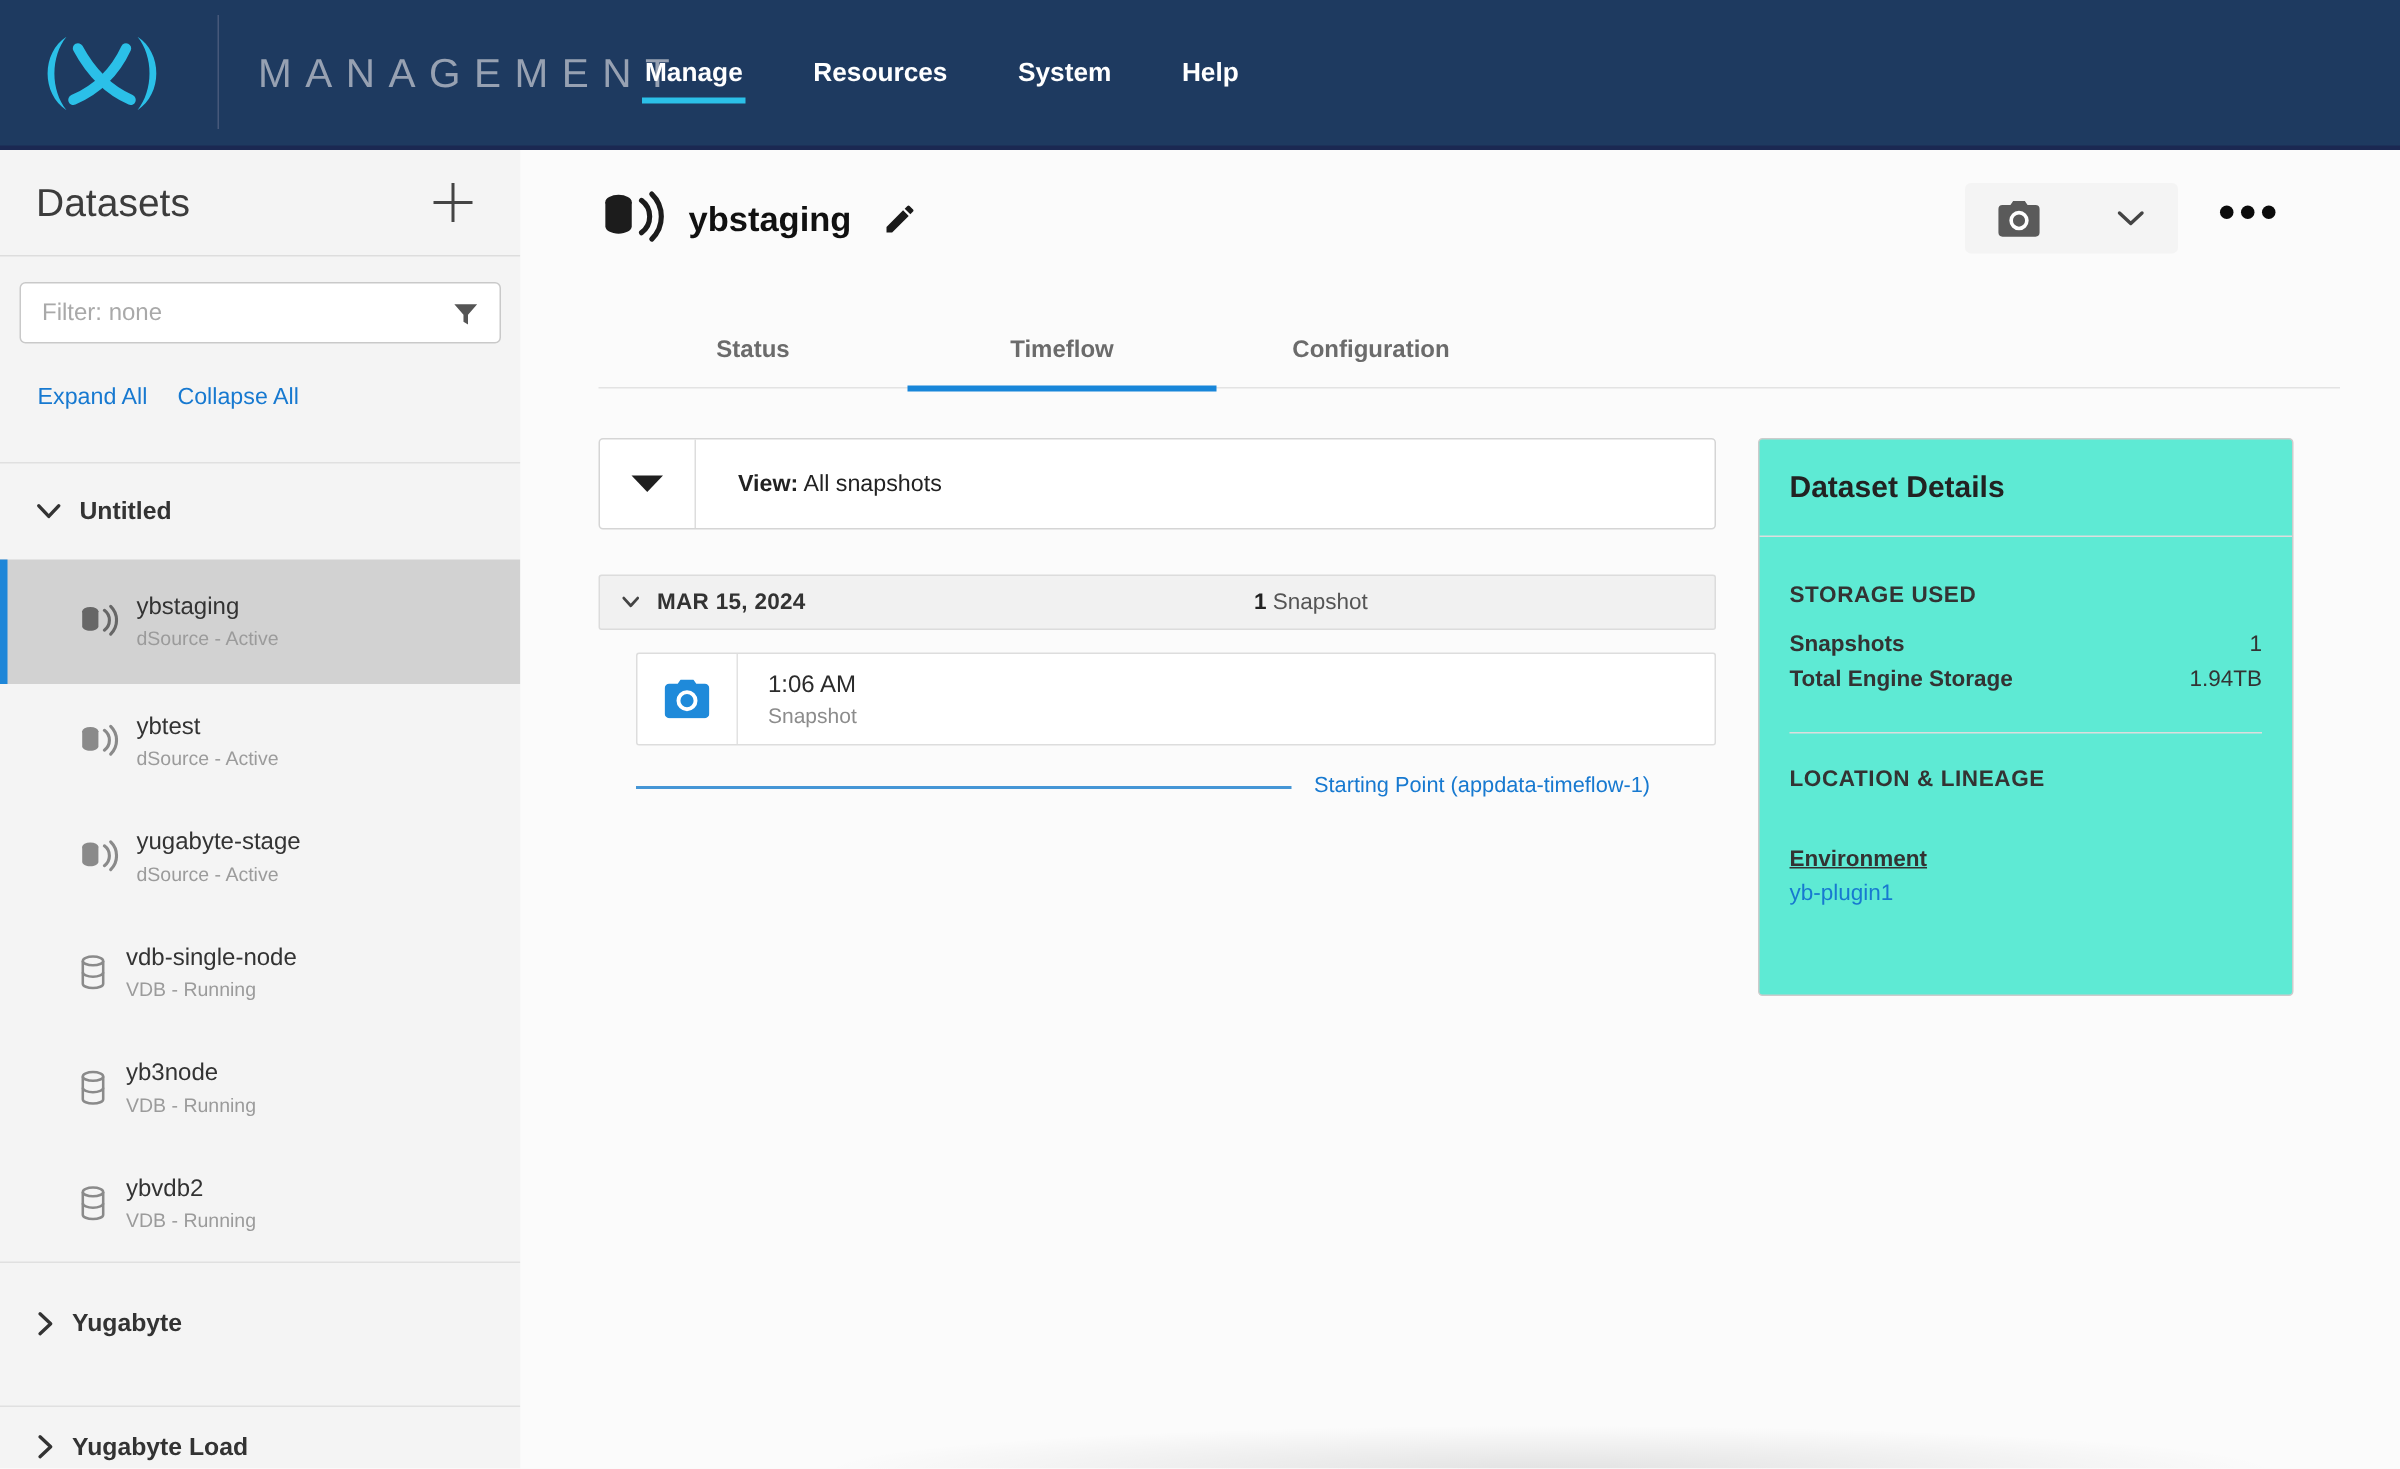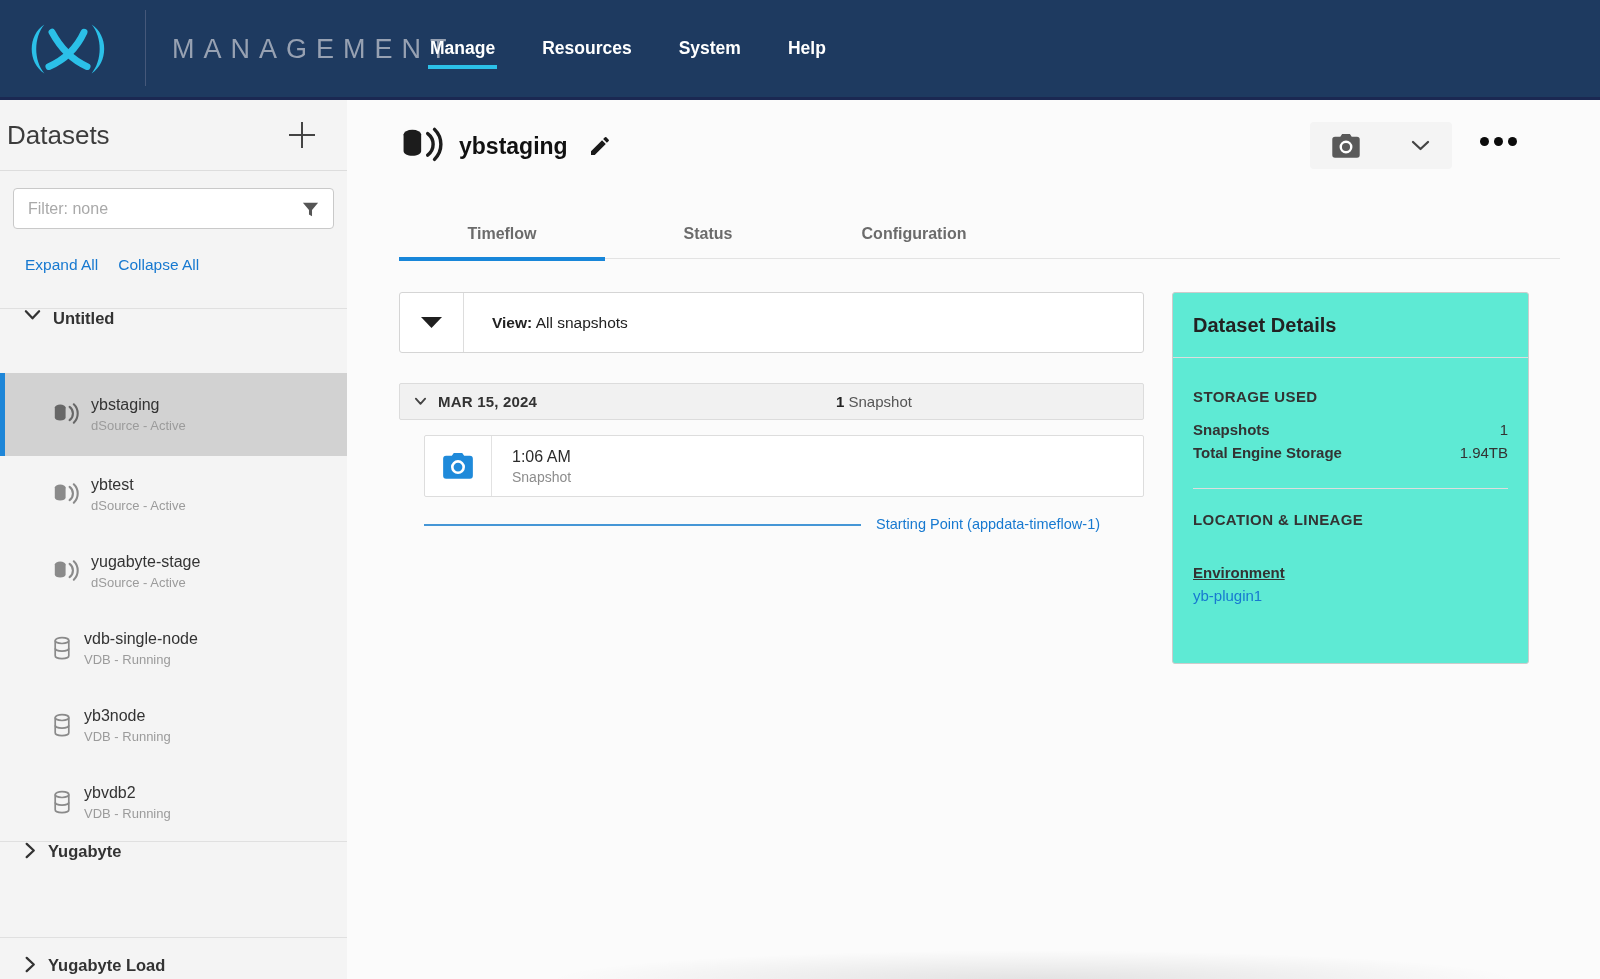--- a/index.html
+++ b/index.html
@@ -14,34 +14,34 @@
   .logo{position:absolute;left:18px;top:20px;}
   .nav-sep{position:absolute;left:145px;top:10px;width:1px;height:76px;background:#46587a;}
   .brand{position:absolute;left:172px;top:34px;color:#97a1b2;font-size:27px;
          letter-spacing:9px;font-weight:400;}
   .nav-items{position:absolute;left:430px;top:0;height:97px;display:flex;align-items:center;gap:47px;}
   .nav-item{color:#fff;font-weight:700;font-size:17.5px;position:relative;cursor:pointer;}
   .nav-item.active::after{content:"";position:absolute;left:-2px;right:-2px;bottom:-10px;height:4px;background:#2bc0e8;}
   
   .sidebar{position:absolute;top:100px;left:0;width:347px;bottom:0;background:#f4f4f4;overflow:hidden;}
   .side-head{height:70px;display:flex;align-items:center;justify-content:space-between;
-             padding:0 30px 0 7px;border-bottom:1px solid #ddd;}
+             padding:0 30px 0 24px;border-bottom:1px solid #ddd;}
   .side-title{font-size:26px;color:#3c3c3c;}
   .plus-btn{cursor:pointer;display:flex;}
   .filter-wrap{margin:17px 13px 0;height:41px;background:#fff;border:1px solid #c9c9c9;
                border-radius:4px;position:relative;display:flex;align-items:center;box-sizing:border-box;}
   .filter-input{border:none;outline:none;background:transparent;margin-left:12px;font-size:16px;
                 color:#444;width:270px;font-family:inherit;}
   .filter-input::placeholder{color:#a9a9a9;}
   .funnel{position:absolute;right:13px;top:11px;cursor:pointer;}
   .side-links{margin:27px 0 0 25px;display:flex;gap:20px;font-size:15.5px;color:#1779d0;}
   .side-link{cursor:pointer;}
   .tree-divider{border-top:1px solid #e0e0e0;}
   .div-top{margin-top:34px;}
-  .group-head{height:64px;display:flex;padding-left:24px;gap:12px;
+  .group-head{height:64px;display:flex;align-items:center;padding-left:24px;gap:12px;
               font-weight:700;font-size:16.5px;color:#333;cursor:pointer;}
   .group-head.tall{height:80px;}
   .group-head.cut{height:60px;align-items:flex-start;padding-top:18px;box-sizing:border-box;}
   .ds-item{display:flex;align-items:center;height:77px;padding-left:52px;gap:12px;
            box-sizing:border-box;cursor:pointer;}
   .ds-item.selected{background:#d2d2d2;border-left:5px solid #1e86d8;padding-left:47px;height:83px;}
   .ds-name{font-size:16px;color:#333;}
   .ds-status{font-size:13px;color:#9b9b9b;margin-top:4px;}
   
   .main{position:absolute;top:100px;left:347px;right:0;bottom:0;background:#fbfbfb;overflow:hidden;}
@@ -305,22 +305,22 @@
     </svg>
   </div>
 
   <div class="dots">
     <span class="dot"></span>
     <span class="dot"></span>
     <span class="dot"></span>
   </div>
 
   <div class="tabs">
+    <span class="tab">Status</span>
     <span class="tab active">Timeflow</span>
-    <span class="tab">Status</span>
     <span class="tab">Configuration</span>
   </div>
 
   <section class="timeline">
     <div class="view-bar">
       <span class="view-toggle">
         <svg width="23" height="13" viewBox="0 0 23 13">
           <polygon points="1,1 22,1 11.5,12" fill="#1f1f1f"></polygon>
         </svg>
       </span>

